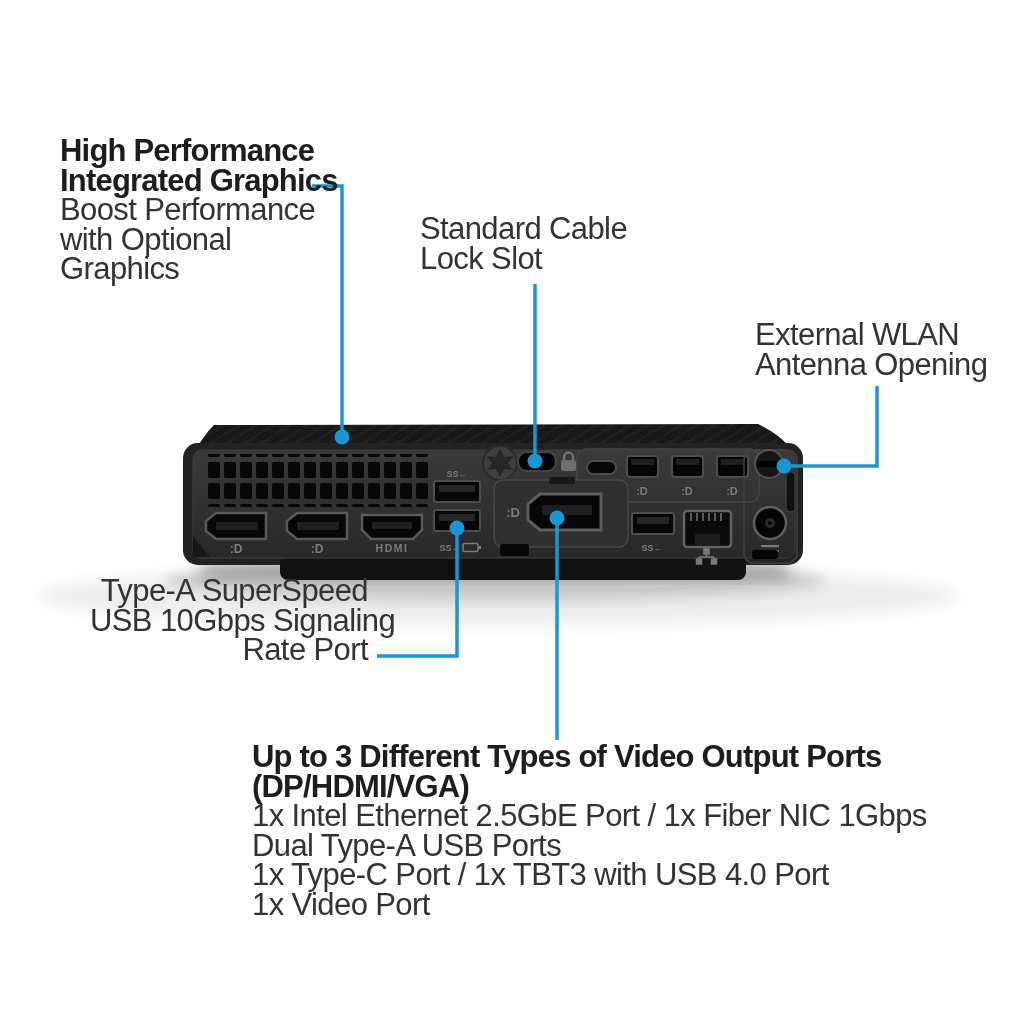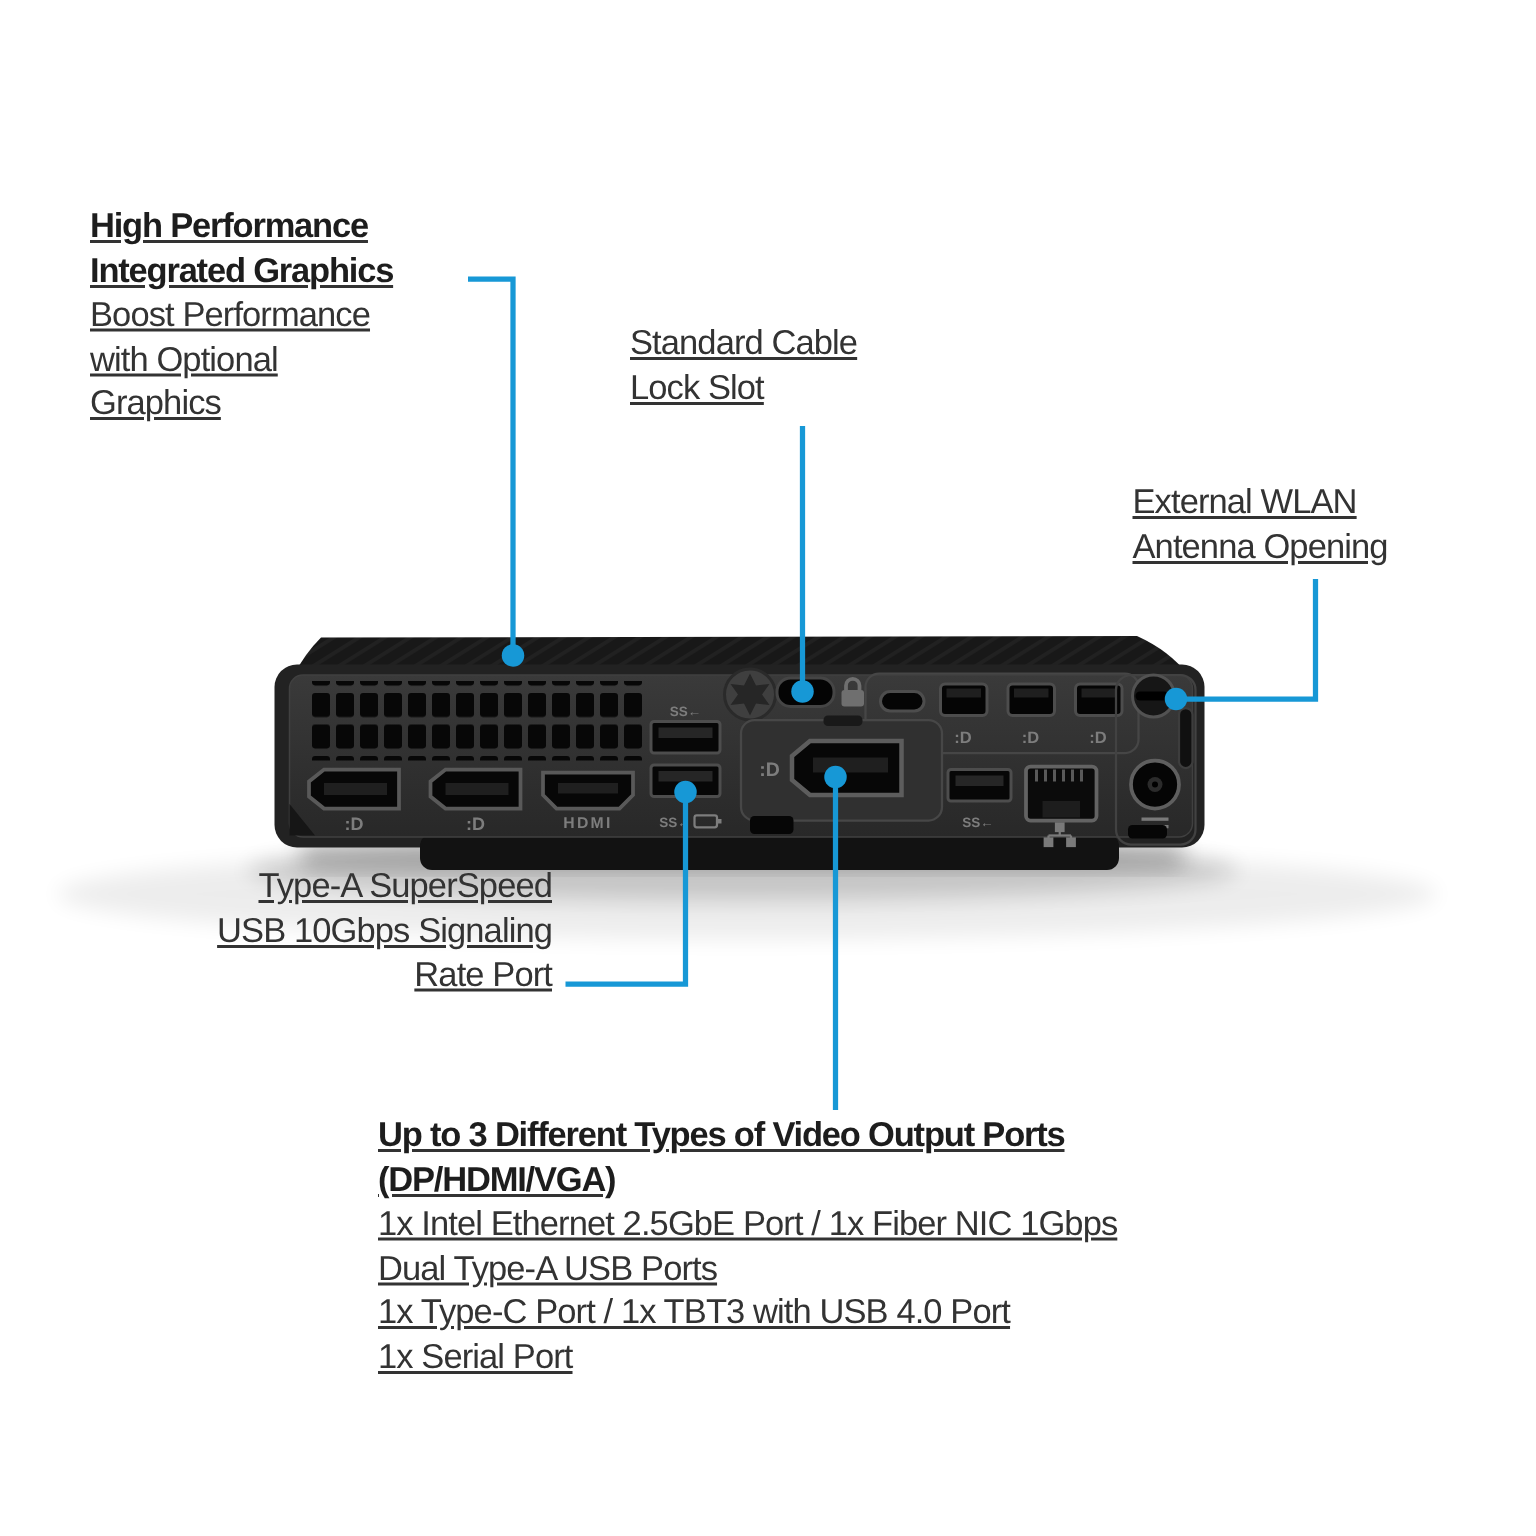--- a/index.html
+++ b/index.html
@@ -1,21 +1,21 @@
 <!DOCTYPE html>
 <html><head>
 <meta charset="utf-8">
 <style>
   html,body{margin:0;padding:0;}
   body{
     width:1024px;height:1024px;position:relative;background:#ffffff;
     font-family:"Liberation Sans", sans-serif;overflow:hidden;
   }
   #scene{position:absolute;left:0;top:0;}
-  .annotation{position:absolute;color:#333333;font-size:23px;line-height:29.5px;letter-spacing:-0.6px;text-decoration:underline;}
+  .annotation{position:absolute;color:#333333;font-size:31px;line-height:29.5px;letter-spacing:-0.6px;}
   .annotation .bold{font-weight:700;color:#1d1d1d;letter-spacing:-0.8px;}
   .annotation.center{text-align:left;}
   .annotation.right{text-align:right;}
   .ann-line{white-space:nowrap;}
 </style>
 </head>
 <body>
 
 <svg id="scene" width="1024" height="1024" viewBox="0 0 1024 1024">
   <defs>
@@ -227,14 +227,14 @@
   <div class="ann-line">USB 10Gbps Signaling</div>
   <div class="ann-line">Rate Port</div>
 </div>
 
 <div class="annotation" style="left:252px;top:742px;width:660px;">
   <div class="ann-line bold">Up to 3 Different Types of Video Output Ports</div>
   <div class="ann-line bold">(DP/HDMI/VGA)</div>
   <div class="ann-line">1x Intel Ethernet 2.5GbE Port / 1x Fiber NIC 1Gbps</div>
   <div class="ann-line">Dual Type-A USB Ports</div>
   <div class="ann-line">1x Type-C Port / 1x TBT3 with USB 4.0 Port</div>
-  <div class="ann-line">1x Serial Port</div>
+  <div class="ann-line">1x Video Port</div>
 </div>
 
 </body></html>

